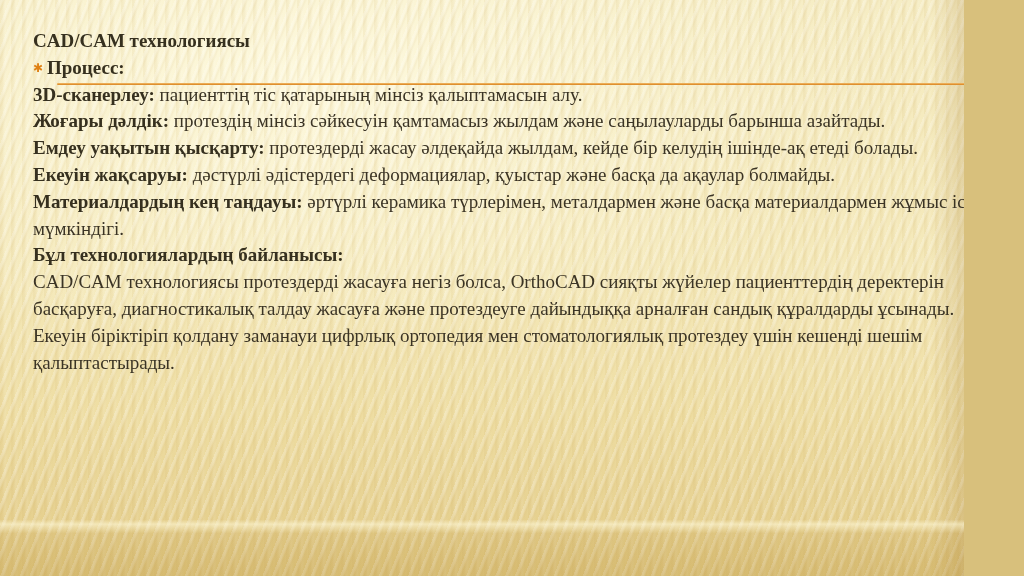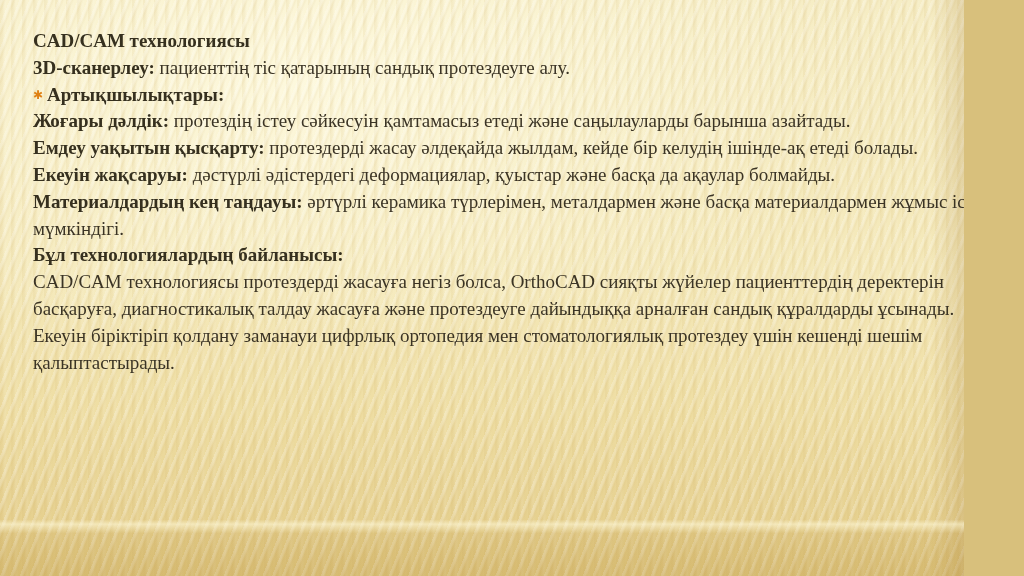--- a/index.html
+++ b/index.html
@@ -74,33 +74,34 @@
 </head>
 <body>
 
 <div class="slide">
   <div class="content">
 
     <div class="p">
       <span class="lead">CAD/CAM технологиясы</span>
     </div>
 
+    <div class="p">
+      <span class="bullet">✱</span><span class="lead">Процесс:</span>
+      <span class="rule"></span>
+    </div>
 
     <div class="p">
-      <span class="lead">3D-сканерлеу:</span><span> пациенттің тіс қатарының сандық протездеуге алу.</span>
+      <span class="lead">3D-сканерлеу:</span><span> пациенттің тіс қатарының мінсіз қалыптамасын алу.</span>
     </div>
 
 
 
-    <div class="p">
-      <span class="bullet">✱</span><span class="lead">Артықшылықтары:</span>
-    </div>
 
     <div class="p">
-      <span class="lead">Жоғары дәлдік:</span><span> протездің істеу сәйкесуін қамтамасыз етеді және саңылауларды барынша азайтады.</span>
+      <span class="lead">Жоғары дәлдік:</span><span> протездің мінсіз сәйкесуін қамтамасыз жылдам және саңылауларды барынша азайтады.</span>
     </div>
 
     <div class="p">
       <span class="lead">Емдеу уақытын қысқарту:</span><span> протездерді жасау әлдеқайда жылдам, кейде бір келудің ішінде-ақ етеді болады.</span>
     </div>
 
     <div class="p">
       <span class="lead">Екеуін жақсаруы:</span><span> дәстүрлі әдістердегі деформациялар, қуыстар және басқа да ақаулар болмайды.</span>
     </div>
 

